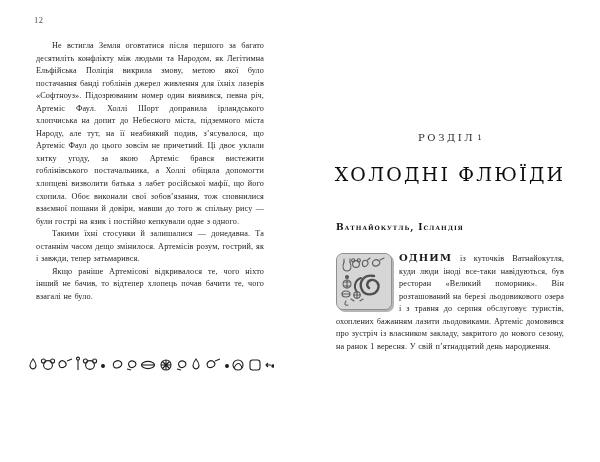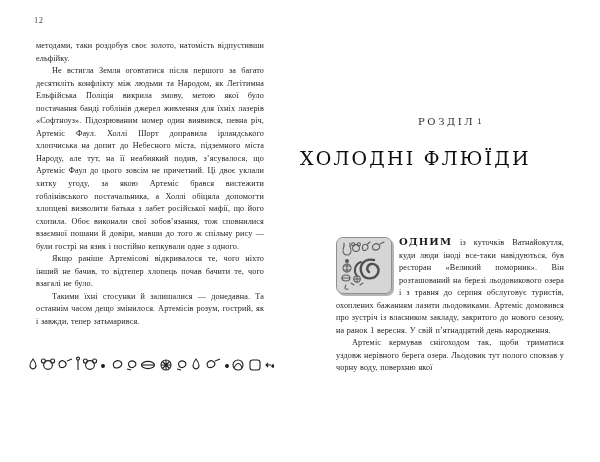--- a/index.html
+++ b/index.html
@@ -61,20 +61,21 @@
   .left-body p.cont {
     text-indent: 0;
   }
 
   
   .page-right {
     position: relative;
     width: 300px;
     height: 334px;
     box-sizing: border-box;
+    margin-top: 16px;
   }
   .chapter-num {
     position: absolute;
     left: 0;
     right: 0;
     top: 116px;
     text-align: center;
     font-size: 10px;
     letter-spacing: 2.6px;
     color: #2b2b2b;
@@ -85,20 +86,21 @@
     font-size: 7.5px;
     letter-spacing: 0;
     margin-left: 2px;
     vertical-align: 1px;
   }
   .chapter-title {
     position: absolute;
     left: 0;
     right: 0;
     top: 146px;
+    text-align: center;
     font-size: 19px;
     letter-spacing: 2.2px;
     color: #0d0d0d;
     font-family: "DejaVu Serif", "Liberation Serif", serif;
     font-weight: 400;
     line-height: 24px;
   }
   .locale {
     position: absolute;
     left: 36px;
@@ -167,24 +169,23 @@
 </head>
 <body>
 
 <div class="spread">
 
   <div class="page-left">
 
     <div class="folio">12</div>
 
     <div class="left-body">
-      <p class="cont">методами, таки роздобув своє золото, натомість відпустивши ельфійку.</p>
       <p class="indent">Не встигла Земля оговтатися після першого за багато десятиліть конфлікту між людьми та Народом, як Легітимна Ельфійська Поліція викрила змову, метою якої було постачання банді гоблінів джерел живлення для їхніх лазерів «Софтноуз». Підозрюваним номер один виявився, певна річ, Артеміс Фаул. Холлі Шорт доправила ірландського хлопчиська на допит до Небесного міста, підземного міста Народу, але тут, на її неабиякий подив, з’ясувалося, що Артеміс Фаул до цього зовсім не причетний. Ці двоє уклали хитку угоду, за якою Артеміс брався вистежити гоблінівського постачальника, а Холлі обіцяла допомогти хлопцеві визволити батька з лабет російської мафії, що його схопила. Обоє виконали свої зобов’язання, тож сповнилися взаємної пошани й довіри, мавши до того ж спільну рису — були гострі на язик і постійно кепкували одне з одного.</p>
+      <p class="indent">Такими їхні стосунки й залишалися — донедавна. Та останнім часом дещо змінилося. Артемісів розум, гострий, як і завжди, тепер затьмарився.</p>
       <p class="indent">Якщо раніше Артемісові відкривалося те, чого ніхто інший не бачив, то відтепер хлопець почав бачити те, чого взагалі не було.</p>
-      <p class="indent">Такими їхні стосунки й залишалися — донедавна. Та останнім часом дещо змінилося. Артемісів розум, гострий, як і завжди, тепер затьмарився.</p>
     </div>
 
     <div class="runes runes-left">
       <svg viewBox="0 0 248 18" xmlns="http://www.w3.org/2000/svg" aria-hidden="true">
         <g fill="none" stroke="#1f1f1f" stroke-width="1.1">
 
           <path d="M7 3 C3 8 3 12 7 13 C11 12 11 8 7 3 Z"></path>
 
           <circle cx="22" cy="9" r="4.4"></circle>
             <circle cx="17.4" cy="5" r="2"></circle>
@@ -236,20 +237,21 @@
   </div>
 
   <div class="page-right">
 
     <div class="chapter-num">
       <span>РОЗДІЛ</span><span class="num">1</span>
     </div>
 
     <div class="chapter-title">ХОЛОДНІ ФЛЮЇДИ</div>
 
+    <div class="locale">Ватнайокутль, Ісландія</div>
 
     <div class="right-body">
       <p class="cont">
         <span class="illus">
           <svg viewBox="0 0 54 55" xmlns="http://www.w3.org/2000/svg" aria-hidden="true">
             <rect x="0" y="0" width="54" height="55" rx="6" fill="#d6d6d6"></rect>
             <g fill="none" stroke="#5d5d5d" stroke-width="1.1" stroke-linecap="round">
 
               <path d="M7 8 C5 13 6 17 10 17 C14 17 15 13 13 8"></path>
               <path d="M7 8 L7 5 M13 8 L13 5"></path>
@@ -272,18 +274,17 @@
               <circle cx="20" cy="41" r="3.2"></circle>
               <path d="M16.8 41 L23.2 41 M20 37.8 L20 44.2"></path>
               <path d="M14 45 L17 47 M26 45 L23 47"></path>
 
               <path d="M9 47 C7 50 8 52 11 51"></path>
             </g>
           </svg>
         </span>
         <span class="opening-caps">ОДНИМ</span><span> із куточків Ватнайокутля, куди люди іноді все-таки навідуються, був ресторан «Великий поморник». Він розташований на березі льодовикового озера і з травня до серпня обслуговує туристів, охоплених бажанням лазити льодовиками. Артеміс домовився про зустріч із власником закладу, закритого до нового сезону, на ранок 1 вересня. У свій п’ятнадцятий день народження.</span>
       </p>
-      <p class="indent">Артеміс кермував снігоходом так, щоби триматися уздовж нерівного берега озера. Льодовик тут полого сповзав у чорну воду, поверхню якої</p>
     </div>
 
   </div>
 
 </div>
 
 </body></html>

